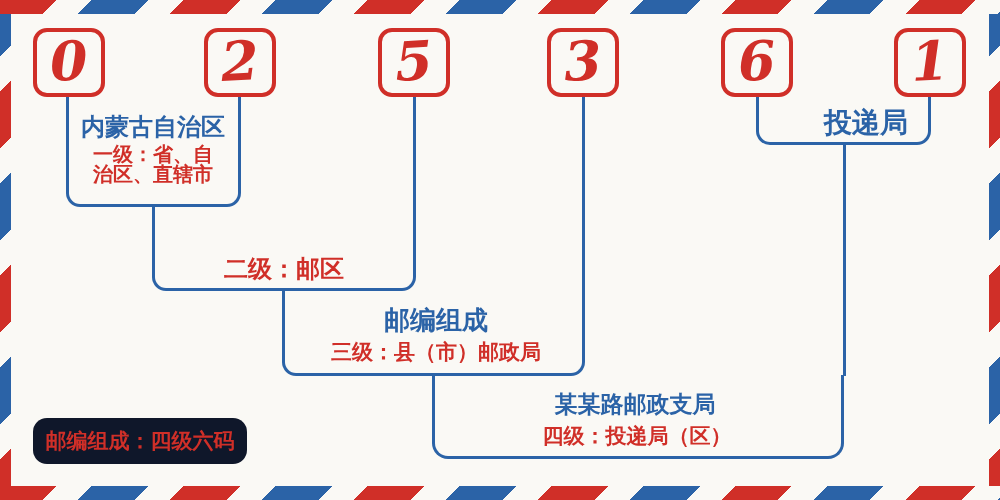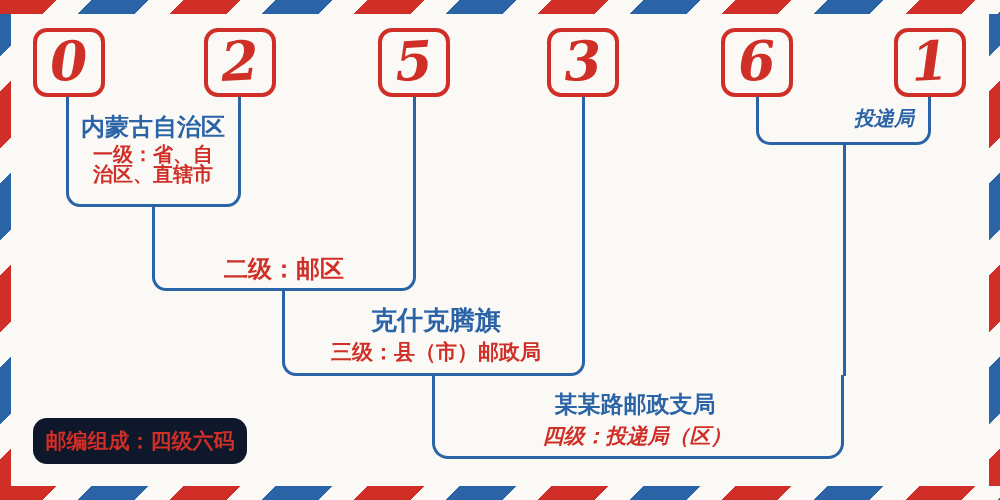--- a/index.html
+++ b/index.html
@@ -89,25 +89,25 @@
   <div class="bracket" style="left:152px;top:206px;width:264px;height:85px;"></div>
   <div class="bracket" style="left:282px;top:290px;width:303px;height:86px;"></div>
   <div class="bracket" style="left:432px;top:375px;width:412px;height:84px;border-radius:0 0 16px 16px;"></div>
   <div class="bracket" style="left:756px;top:97px;width:175px;height:48px;"></div>
 
   <div class="lbl lbl-red wrap" style="left:87px;top:144px;width:132px;font-size:20px;line-height:20px;">一级：省、自治区、直辖市</div>
   <div class="lbl lbl-blue" style="left:63px;top:113px;width:180px;font-size:24px;">内蒙古自治区</div>
 
   <div class="lbl lbl-red" style="left:204px;top:255px;width:160px;font-size:24px;">二级：邮区</div>
 
-  <div class="lbl lbl-blue" style="left:336px;top:306px;width:200px;font-size:26px;">克什克腾旗</div>
+  <div class="lbl lbl-blue" style="left:336px;top:306px;width:200px;font-size:26px;">邮编组成</div>
   <div class="lbl lbl-red" style="left:326px;top:340px;width:220px;font-size:21px;">三级：县（市）邮政局</div>
 
   <div class="lbl lbl-blue" style="left:535px;top:391px;width:200px;font-size:23px;">某某路邮政支局</div>
-  <div class="lbl lbl-red" style="left:537px;top:424px;width:200px;font-size:21px;font-style:italic;">四级：投递局（区）</div>
+  <div class="lbl lbl-red" style="left:537px;top:424px;width:200px;font-size:21px;">四级：投递局（区）</div>
 
-  <div class="lbl lbl-blue" style="left:804px;top:107px;width:160px;font-size:20px;font-style:italic;">投递局</div>
+  <div class="lbl lbl-blue" style="left:786px;top:107px;width:160px;font-size:28px;">投递局</div>
 
   <div class="badge">
     <span>邮编组成：四级六码</span>
   </div>
 
 </div>
 
 </body></html>

